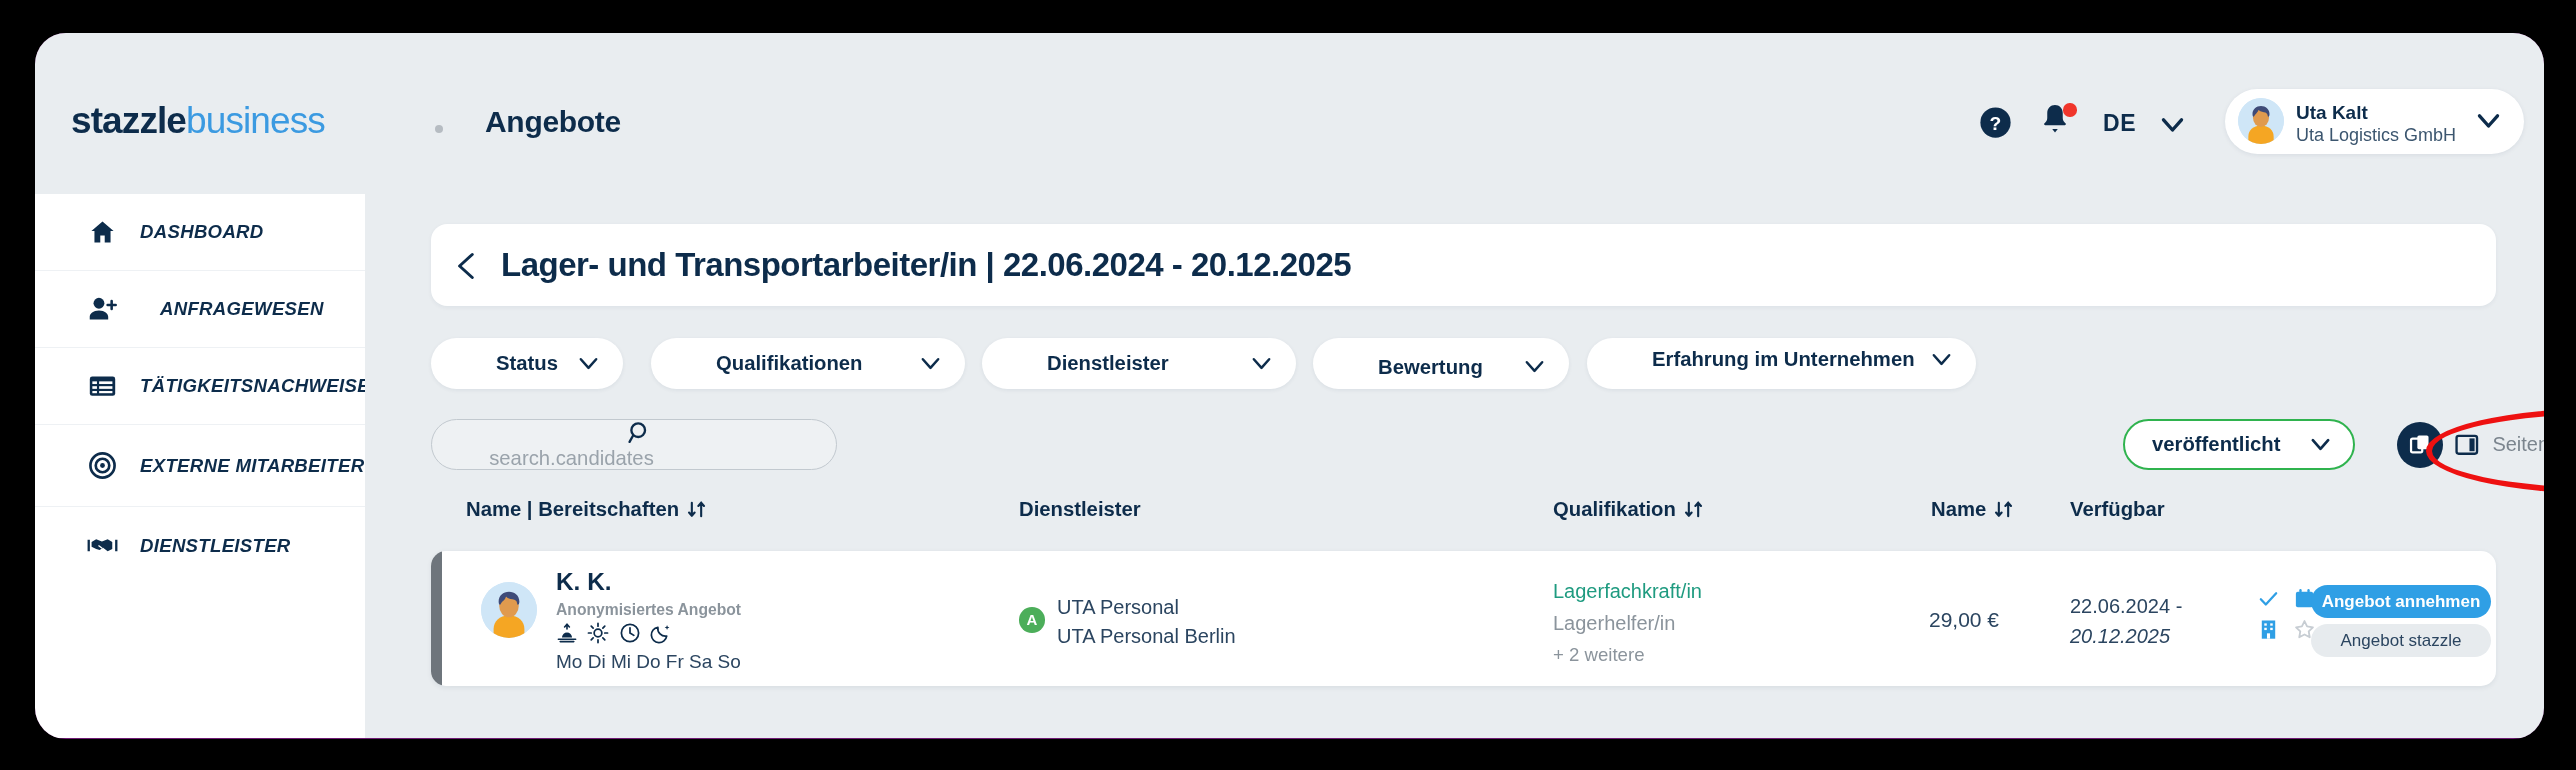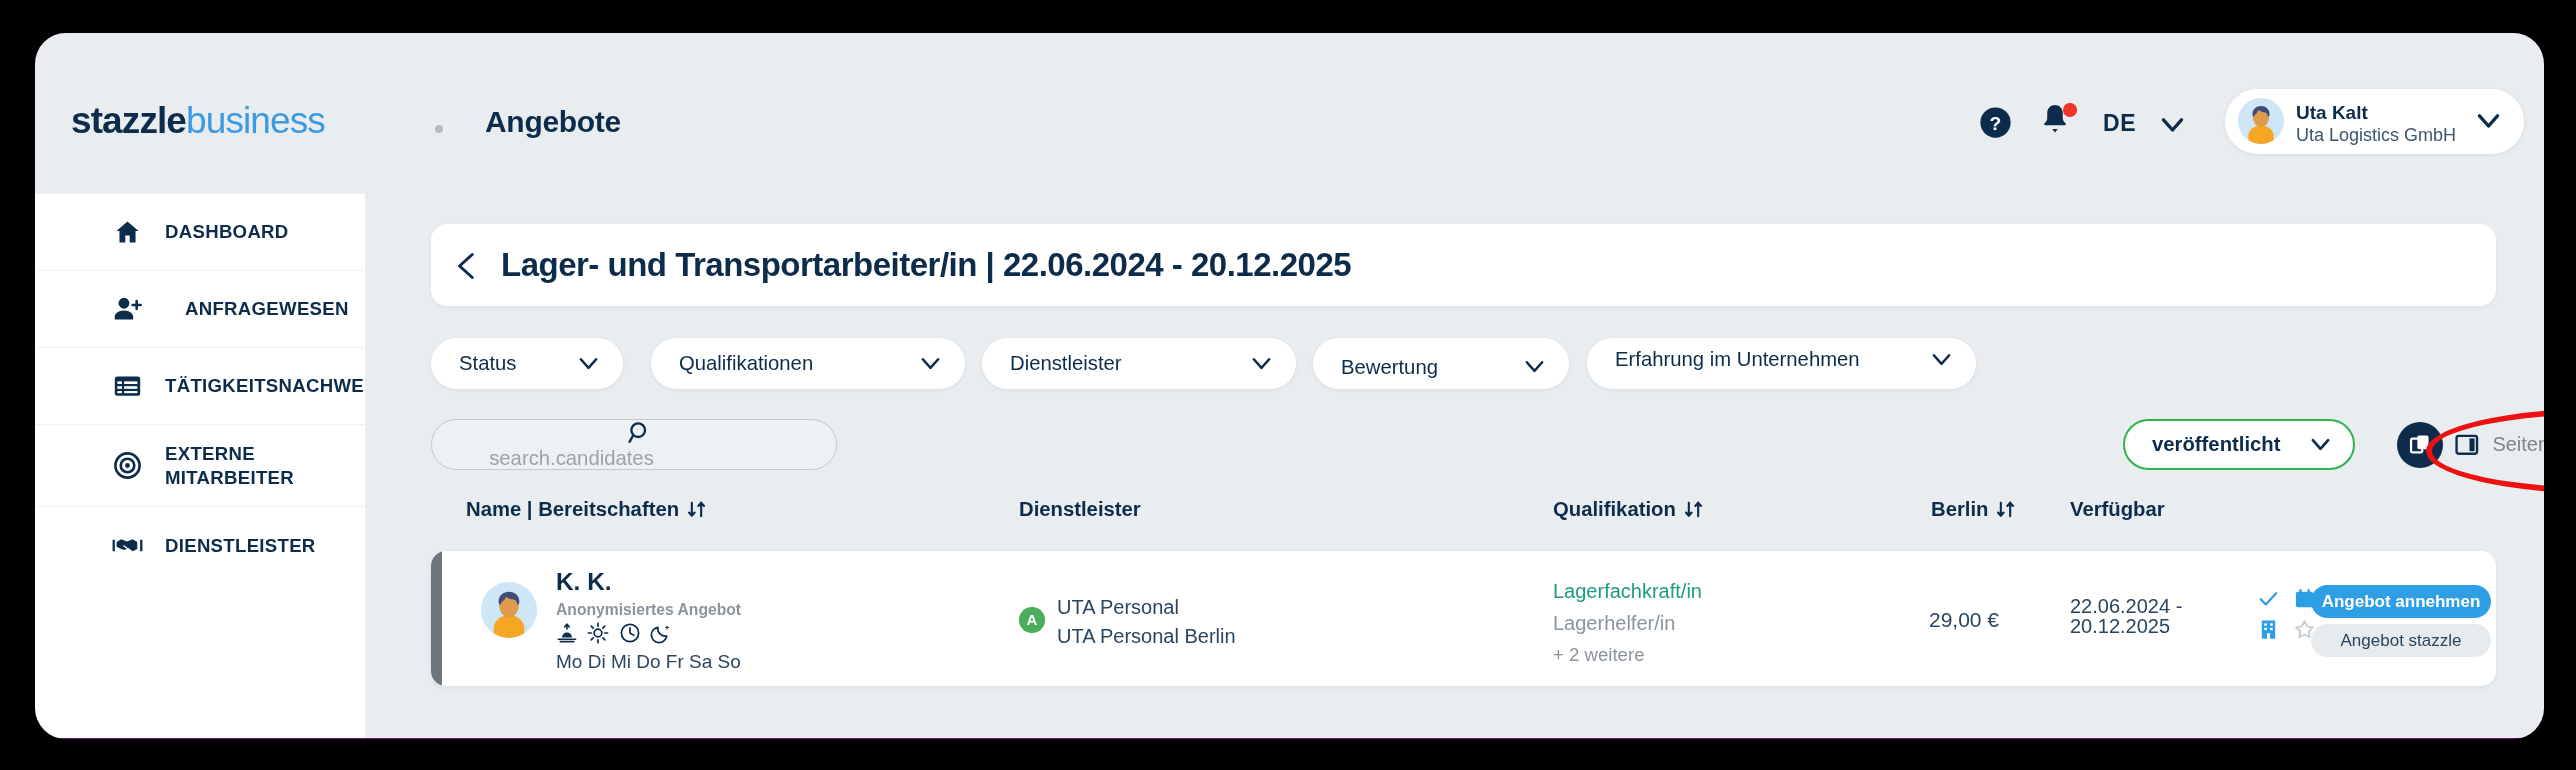--- a/index.html
+++ b/index.html
@@ -136,24 +136,25 @@
     position: absolute;
     left: 0; top: 161px;
     width: 330px;
     height: 544px;
     background: #ffffff;
   }
   .nav-item {
     position: relative;
     box-sizing: border-box;
     width: 330px;
-    padding-left: 76px;
+    padding-left: 51px;
     display: flex;
     align-items: center;
     border-bottom: 1.2px solid #eef1f4;
+    font-style: italic;
   }
   .nav-item .nav-icon {
     width: 33px;
     min-width: 33px;
     height: 33px;
     display: flex;
     align-items: center;
     justify-content: center;
     margin-right: 21px;
   }
@@ -215,23 +216,24 @@
     height: 51px;
     background: #ffffff;
     border-radius: 28px;
     box-shadow: 0 1.2px 4.6px rgba(13,44,75,0.07);
     display: flex;
     align-items: center;
     box-sizing: border-box;
   }
   .filter-pill .fp-label {
     font-size: 20.3px;
-    font-weight: 400;
-    color: #0d2c4b;
-    white-space: nowrap;
+    font-weight: 700;
+    color: #0d2c4b;
+    white-space: nowrap;
+    margin-left: 37px;
   }
   .filter-pill .fp-chev {
     width: 23px; height: 20px;
     margin-left: auto;
   }
   .fp0 { left: 0px;    width: 192px; padding: 0 23px 0 28px; }
   .fp1 { left: 220px;  width: 314px; padding: 0 23px 0 28px; }
   .fp2 { left: 551px;  width: 314px; padding: 0 23px 0 28px; }
   .fp3 { left: 882px; width: 256px; padding: 7px 23px 0 28px; }
   .fp4 { left: 1156px; width: 389px; padding: 0 23px 8px 28px; }
@@ -456,24 +458,25 @@
 
   .avail-l1 {
     position: absolute;
     left: 1639px; top: 44px;
     font-size: 20px;
     color: #2b4560;
     white-space: nowrap;
   }
   .avail-l2 {
     position: absolute;
-    left: 1639px; top: 64px;
+    left: 1639px; top: 74px;
     font-size: 20px;
     color: #2b4560;
     white-space: nowrap;
+    font-style: italic;
   }
 
   .status-icons {
     position: absolute;
     left: 1826px; top: 36px;
     width: 105px;
   }
   .status-icons .sr {
     display: flex;
     align-items: center;
@@ -737,21 +740,21 @@
       <div class="th th2">
         <span>Qualifikation</span>
         <span class="sort-icon">
           <svg width="21" height="21" viewBox="0 0 18 18">
             <path d="M5 3.2v11M5 14.4l-2.4-2.8M5 14.4l2.4-2.8" stroke="#0d2c4b" stroke-width="1.8" fill="none" stroke-linecap="round"></path>
             <path d="M13 14.8V3.8M13 3.2l-2.4 2.8M13 3.2l2.4 2.8" stroke="#0d2c4b" stroke-width="1.8" fill="none" stroke-linecap="round"></path>
           </svg>
         </span>
       </div>
       <div class="th th3">
-        <span>Berlin</span>
+        <span>Name</span>
         <span class="sort-icon">
           <svg width="21" height="21" viewBox="0 0 18 18">
             <path d="M5 3.2v11M5 14.4l-2.4-2.8M5 14.4l2.4-2.8" stroke="#0d2c4b" stroke-width="1.8" fill="none" stroke-linecap="round"></path>
             <path d="M13 14.8V3.8M13 3.2l-2.4 2.8M13 3.2l2.4 2.8" stroke="#0d2c4b" stroke-width="1.8" fill="none" stroke-linecap="round"></path>
           </svg>
         </span>
       </div>
       <div class="th th4">
         <span>Verfügbar</span>
       </div>

